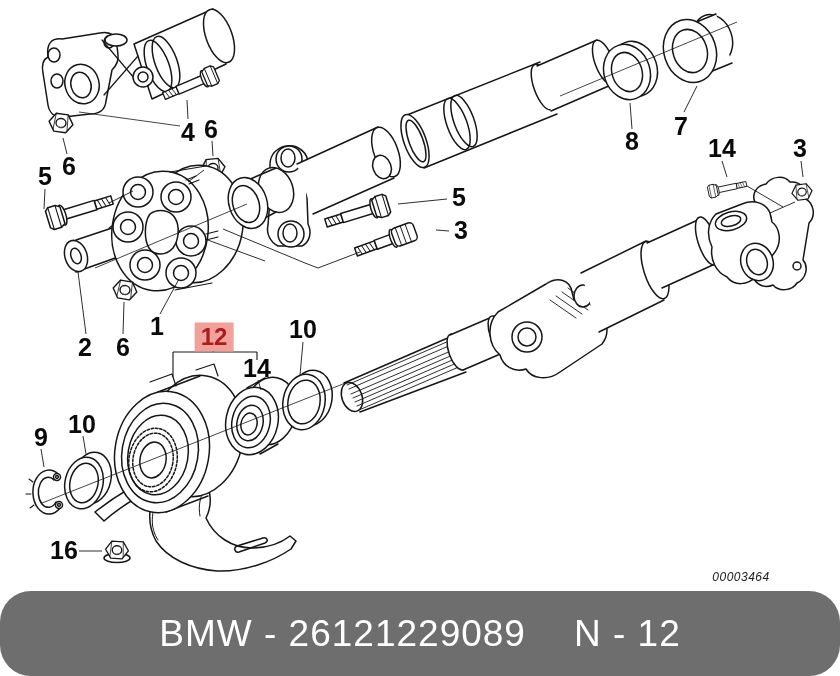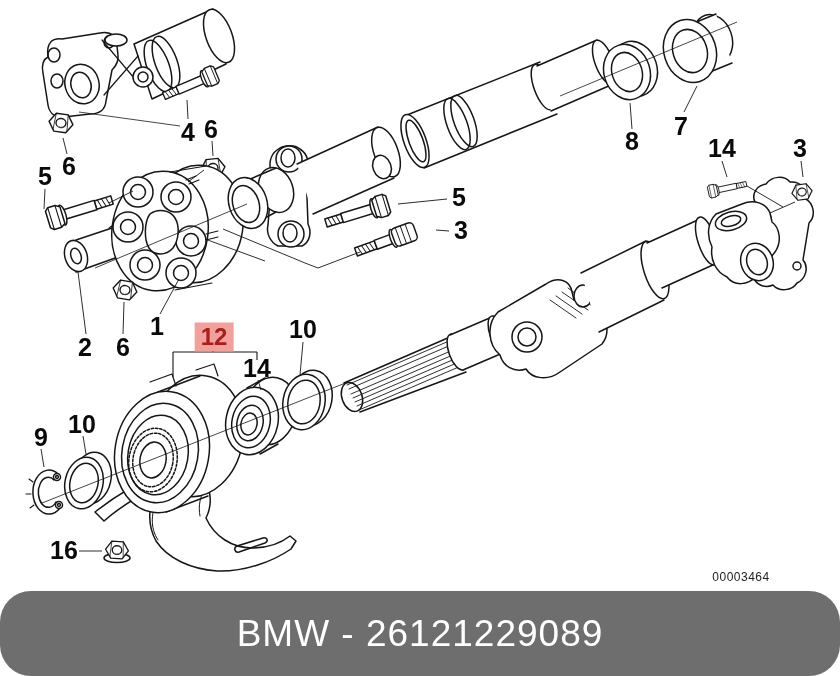--- a/index.html
+++ b/index.html
@@ -21,21 +21,21 @@
     position:absolute;transform:translate(-50%,-50%);
     font-weight:bold;font-size:25px;color:#0a0a0a;line-height:1;
     white-space:nowrap;user-select:none;
   }
   .callout.highlight{
     background:var(--highlight-bg);color:var(--highlight-text);
     padding:2px 6px 3px 6px;font-size:24px;margin-top:6px;
   }
   #doc-number{
     position:absolute;transform:translate(-50%,-50%);
-    font-size:12px;color:#1c1c1c;letter-spacing:.5px;
+    font-size:12px;color:#1c1c1c;letter-spacing:.5px;font-style:italic;
   }
   #caption-bar{
     position:absolute;left:0;bottom:0;width:840px;height:85px;
     background:var(--caption-bg);
     display:flex;align-items:center;justify-content:center;gap:48px;
     color:var(--caption-text);font-size:37px;font-weight:500;letter-spacing:1px;border-radius:31px;
   }
 </style>
 </head>
 <body>
@@ -336,14 +336,15 @@
   <div class="callout" style="left:722px;top:148px">14</div>
   <div class="callout" style="left:800px;top:148px">3</div>
   <div class="callout" style="left:41px;top:437px">9</div>
   <div class="callout" style="left:82px;top:424px">10</div>
   <div class="callout" style="left:64px;top:550px">16</div>
 
   <div id="doc-number" style="left:741px;top:577px">00003464</div>
 
   <div id="caption-bar">
     <span>BMW - 26121229089</span>
+    <span>N - 12</span>
   </div>
 </div>
 
 </body></html>

